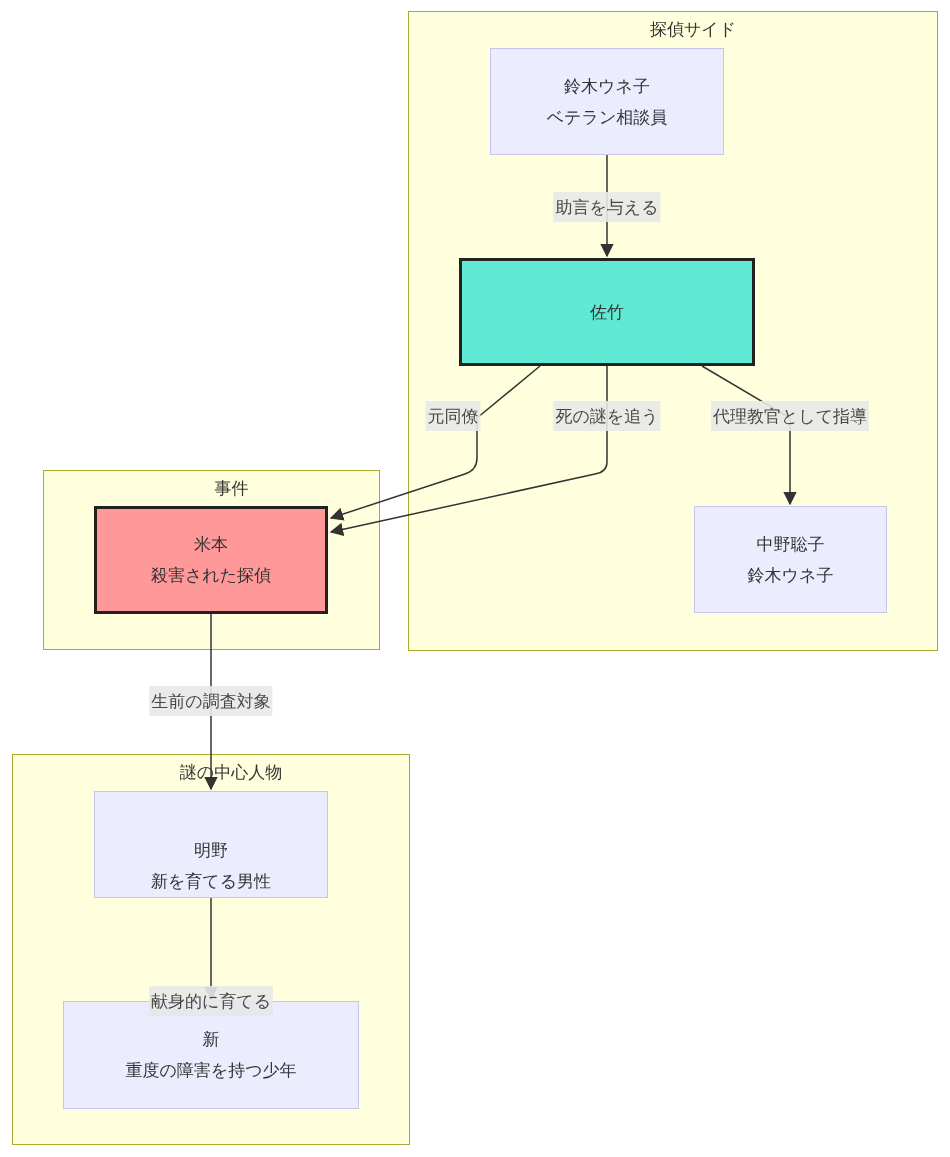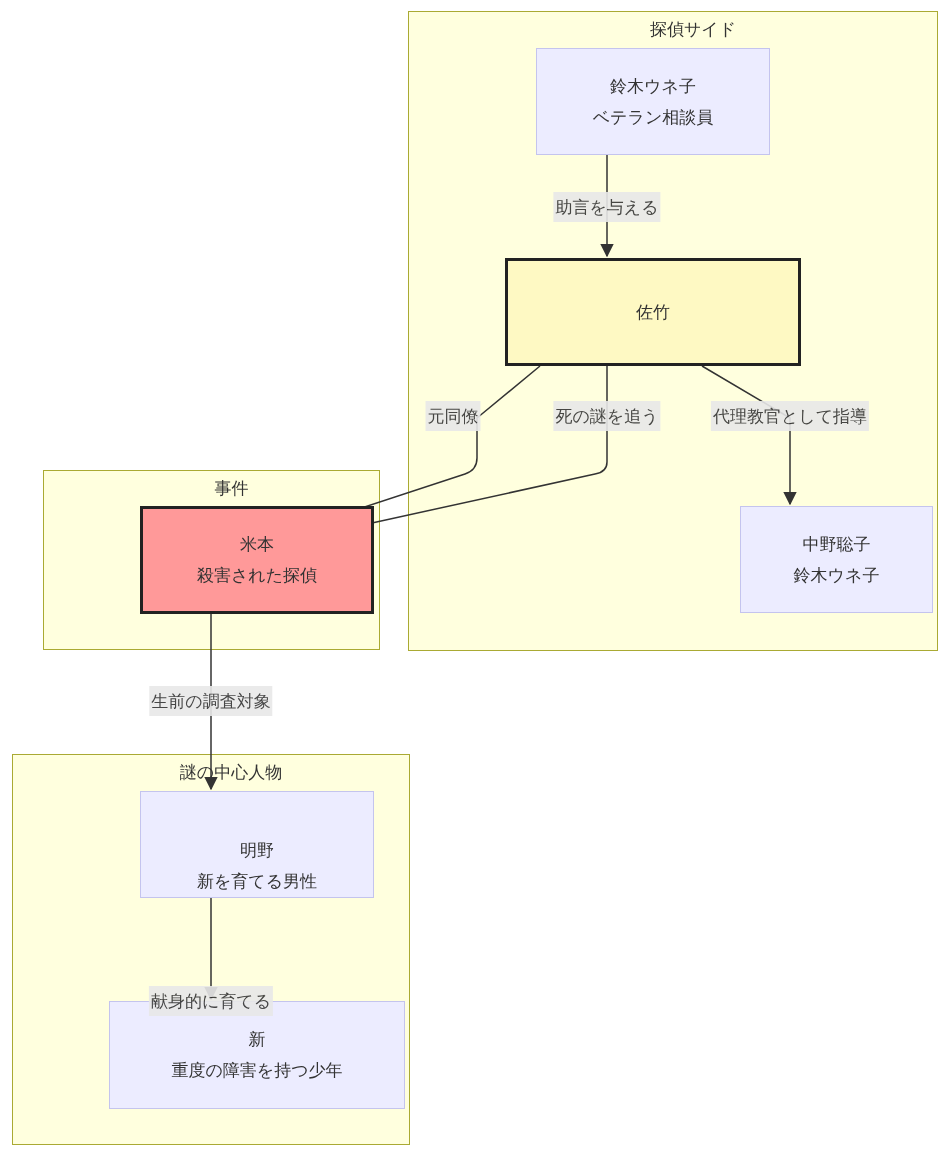--- a/index.html
+++ b/index.html
@@ -1,23 +1,23 @@
 <!DOCTYPE html>
 <html><head>
 <meta charset="utf-8">
 <style>
   html, body { margin: 0; padding: 0; background: #ffffff; }
   body { width: 950px; height: 1157px; position: relative; overflow: hidden;
          font-family: "DejaVu Sans", "Liberation Sans", sans-serif; color: #333333; }
   .cluster { position: absolute; background: #ffffde; border: 1px solid #aaaa33; box-sizing: border-box; }
   .cluster-title { position: absolute; left: 0; right: 0; top: 6px; text-align: center; font-size: 17px; color: #333; padding-left: 40px; }
   .node { position: absolute; box-sizing: border-box; display: flex; flex-direction: column;
-          align-items: center; justify-content: center; text-align: center; font-size: 17px; line-height: 31px; color: #333; margin-left: 46px; }
+          align-items: center; justify-content: center; text-align: center; font-size: 17px; line-height: 31px; color: #333; }
   .node.default { background: #ececff; border: 1px solid #9370db; border-color: #c4c4ee; }
-  .node.main { background: #fef9c3; border: 3px solid #222; }
+  .node.main { background: #5eead4; border: 3px solid #222; }
   .node.victim { background: #ff9999; border: 3px solid #222; }
   .edge-label { position: absolute; background: #e8e8e8; font-size: 17px; line-height: 30px; padding: 0 2px;
                 color: #333; white-space: nowrap; transform: translate(-50%, -50%); opacity: 0.9; }
   svg#edges { position: absolute; left: 0; top: 0; }
 </style>
 </head>
 <body>
 
 <div class="cluster" style="left:408px; top:11px; width:530px; height:640px;">
   <div class="cluster-title">探偵サイド</div>

